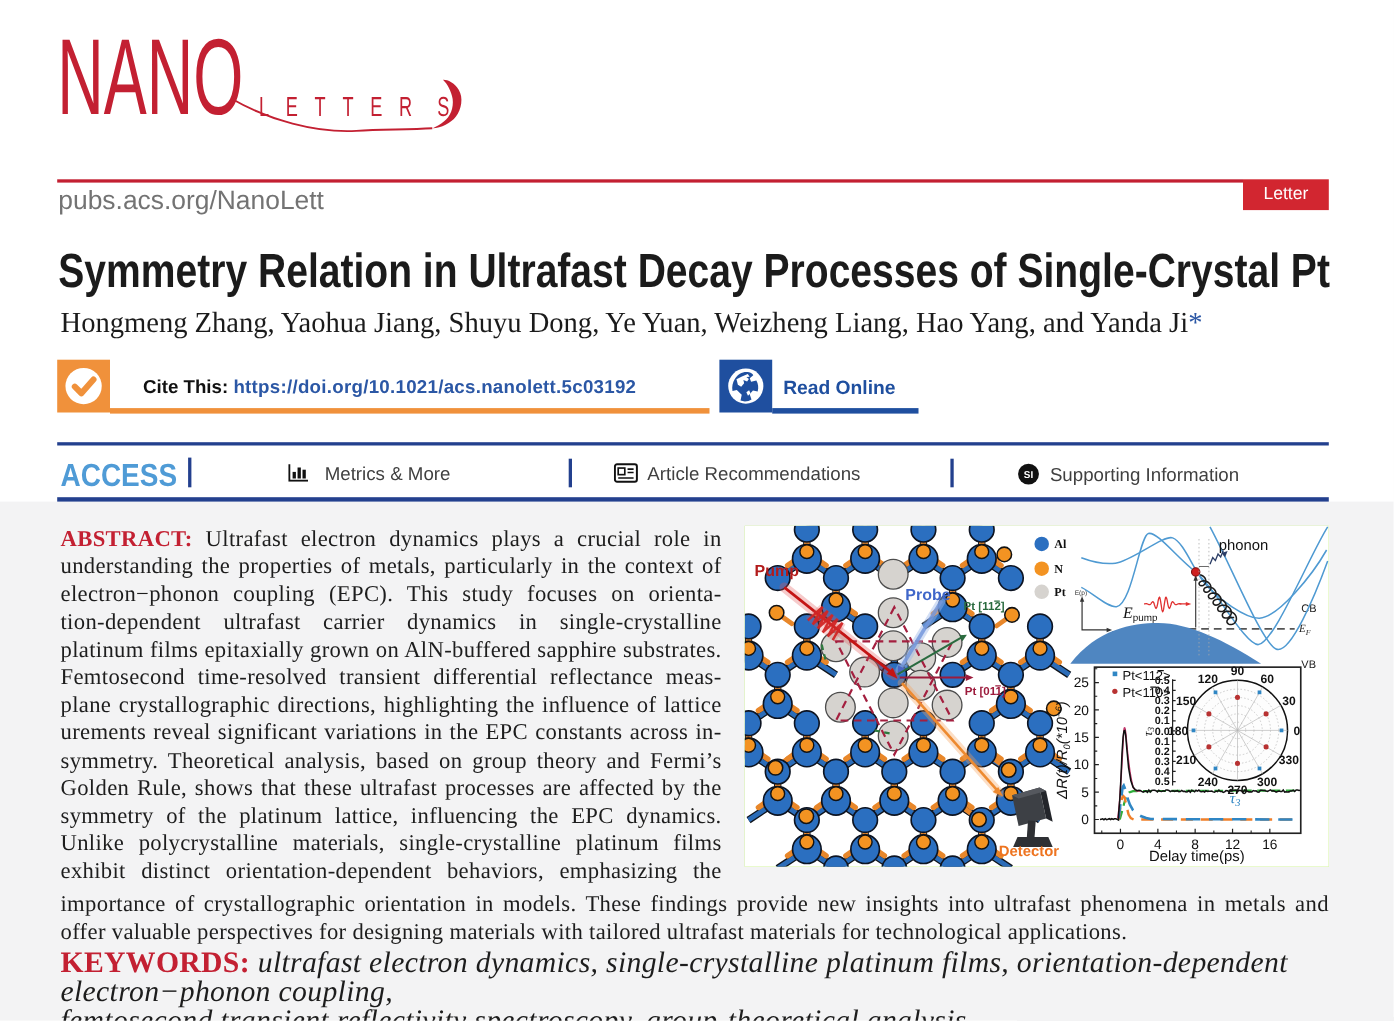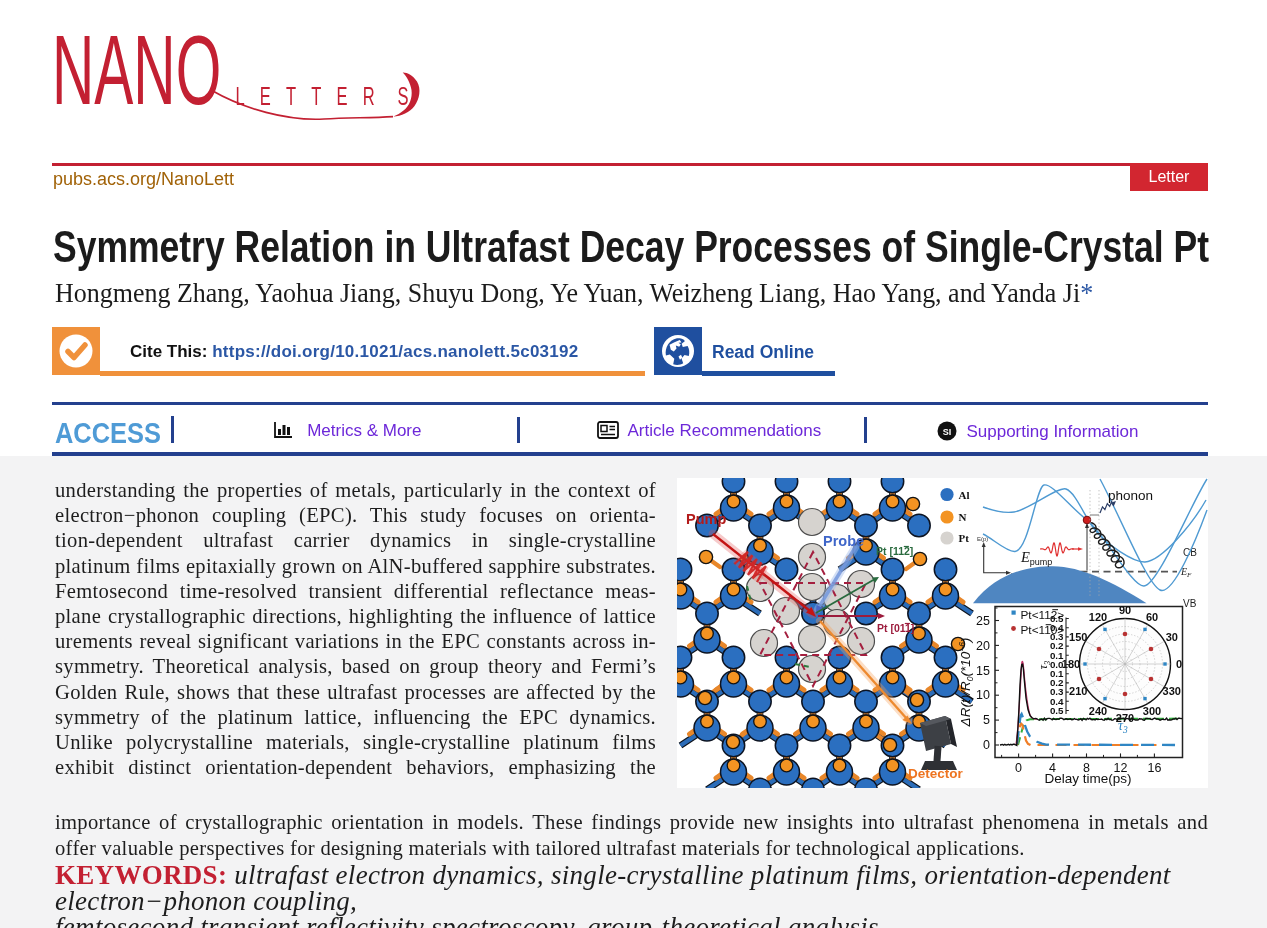--- a/index.html
+++ b/index.html
@@ -4,41 +4,41 @@
 * { margin:0; padding:0; box-sizing:border-box; }
 html,body { width:1267px; height:928px; background:#fff; overflow:hidden;
   font-family:"Liberation Sans", sans-serif; }
 #page { position:relative; width:1004px; height:928px; }
 .abs { position:absolute; }
 #grayband { left:0; top:456px; width:1267px; height:472px; background:#f3f3f4; }
 #logo { left:52px; top:28px; }
 #rule { left:52px; top:163px; width:1078px; height:3.2px; background:#c32032; }
 #badge { left:1130px; top:163px; width:78px; height:28px; background:#d22630;
   color:#fff; font-size:16px; text-align:center; line-height:27px; }
-#url { left:53px; top:169px; font-size:18px; color:#a16207; }
+#url { left:53px; top:169px; font-size:24px; color:#737373; }
 #title { left:53px; top:226px; font-size:43.5px; line-height:1; font-weight:bold; color:#1b1b1b;
   white-space:nowrap; transform-origin:0 0; transform:scaleX(0.816); }
 #authors { left:55px; top:278px; font-size:26.5px; color:#1b1b1b;
   font-family:"Liberation Serif", serif; white-space:nowrap; transform-origin:0 0; transform:scaleX(0.98); }
 #authors .star { color:#2b57a5; }
 #citebar { left:52px; top:327px; width:783px; height:49px; }
 .sq { position:absolute; width:48px; height:48px; top:0; }
 #osq { left:0; background:#f0913b; }
 #bsq { left:602px; background:#1f4f9f; }
 #obar { position:absolute; left:48px; top:44px; width:545px; height:5px; background:#f0913b; }
 #bbar { position:absolute; left:650px; top:44px; width:133px; height:5px; background:#1f4f9f; }
 #citetext { position:absolute; left:78px; top:15px; font-size:17px; font-weight:bold; color:#111; }
 #citelink { font-weight:bold; color:#2b57a5; letter-spacing:0.25px; }
 #readonline { position:absolute; left:660px; top:15px; font-size:17.5px; font-weight:bold; color:#1f4f9f; }
 #accessbar { left:52px; top:402px; width:1156px; height:54px; }
 #accessbar .topline { position:absolute; left:0; top:0; width:1156px; height:3px; background:#23408e; }
 #accessbar .botline { position:absolute; left:0; top:50px; width:1156px; height:3.5px; background:#23408e; }
 #accesstxt { position:absolute; left:3px; top:15px; font-size:29px; font-weight:bold; color:#4f9bd6; transform-origin:0 0; transform:scaleX(0.877); }
 .vsep { position:absolute; background:#23408e; }
-.item { position:absolute; top:19px; font-size:17px; color:#6d28d9;margin-left:12px; }
+.item { position:absolute; top:19px; font-size:17px; color:#404040; }
 #abstract { left:55px; top:478px; width:601px; font-family:"Liberation Serif", serif;
   font-size:20.6px; letter-spacing:0.3px; line-height:25.2px; color:#1d1d1d; }
 #widepart { left:55px; top:809px; width:1153px; font-family:"Liberation Serif", serif;
   font-size:20.6px; letter-spacing:0.3px; line-height:26px; color:#1d1d1d; }
 #keywords { left:55px; top:862px; width:1155px; font-family:"Liberation Serif", serif;
   font-size:27px; letter-spacing:0.3px; line-height:26px; color:#1d1d1d; }
 .rlab { color:#c32032; font-weight:bold; }
 .al { white-space:normal; }
 .jl { text-align:justify; text-align-last:justify; }
 #figpanel { left:677px; top:478px; width:531px; height:310px; background:#bef264; }
@@ -96,35 +96,36 @@
   <div class="vsep" style="left:465px;top:15px;width:2.5px;height:26px;"></div>
   <div class="vsep" style="left:812px;top:15px;width:2.5px;height:26px;"></div>
   <div class="item" style="left:210px;">
     <svg width="19" height="17" viewBox="0 0 19 17" style="vertical-align:-2px">
       <path d="M1 1L1 16L18 16" stroke="#111" stroke-width="1.8" fill="none"></path>
       <rect x="4" y="8" width="3" height="6" fill="#111"></rect>
       <rect x="8.5" y="4" width="3" height="10" fill="#111"></rect>
       <rect x="13" y="6" width="3" height="8" fill="#111"></rect>
     </svg>&nbsp;&nbsp; Metrics &amp; More
   </div>
-  <div class="item" style="left:517px;padding-left:16px;">
+  <div class="item" style="left:490px;padding-left:16px;">
     <svg width="22" height="18" viewBox="0 0 22 18" style="vertical-align:-3px">
       <rect x="1" y="1" width="20" height="16" rx="2" fill="none" stroke="#111" stroke-width="1.8"></rect>
       <rect x="4" y="4.5" width="6" height="6" fill="none" stroke="#111" stroke-width="1.5"></rect>
       <path d="M12.5 5.5L18 5.5M12.5 8.5L18 8.5M4 13.5L18 13.5" stroke="#111" stroke-width="1.5"></path>
     </svg>&nbsp; Article Recommendations
   </div>
   <div class="item" style="left:873px;">
     <svg width="20" height="20" viewBox="0 0 20 20" style="vertical-align:-4px">
       <circle cx="10" cy="10" r="9.5" fill="#111"></circle>
       <text x="10" y="13.5" font-size="9" font-weight="bold" fill="#fff" text-anchor="middle" font-family="Liberation Sans, sans-serif">SI</text>
     </svg>&nbsp; Supporting Information
   </div>
 </div>
 <div class="abs" id="abstract">
+      <div class="al jl"><span class="rlab">ABSTRACT:</span> Ultrafast electron dynamics plays a crucial role in</div>
       <div class="al jl">understanding the properties of metals, particularly in the context of</div>
       <div class="al jl">electron−phonon coupling (EPC). This study focuses on orienta-</div>
       <div class="al jl">tion-dependent ultrafast carrier dynamics in single-crystalline</div>
       <div class="al jl">platinum films epitaxially grown on AlN-buffered sapphire substrates.</div>
       <div class="al jl">Femtosecond time-resolved transient differential reflectance meas-</div>
       <div class="al jl">plane crystallographic directions, highlighting the influence of lattice</div>
       <div class="al jl">urements reveal significant variations in the EPC constants across in-</div>
       <div class="al jl">symmetry. Theoretical analysis, based on group theory and Fermi’s</div>
       <div class="al jl">Golden Rule, shows that these ultrafast processes are affected by the</div>
       <div class="al jl">symmetry of the platinum lattice, influencing the EPC dynamics.</div>

